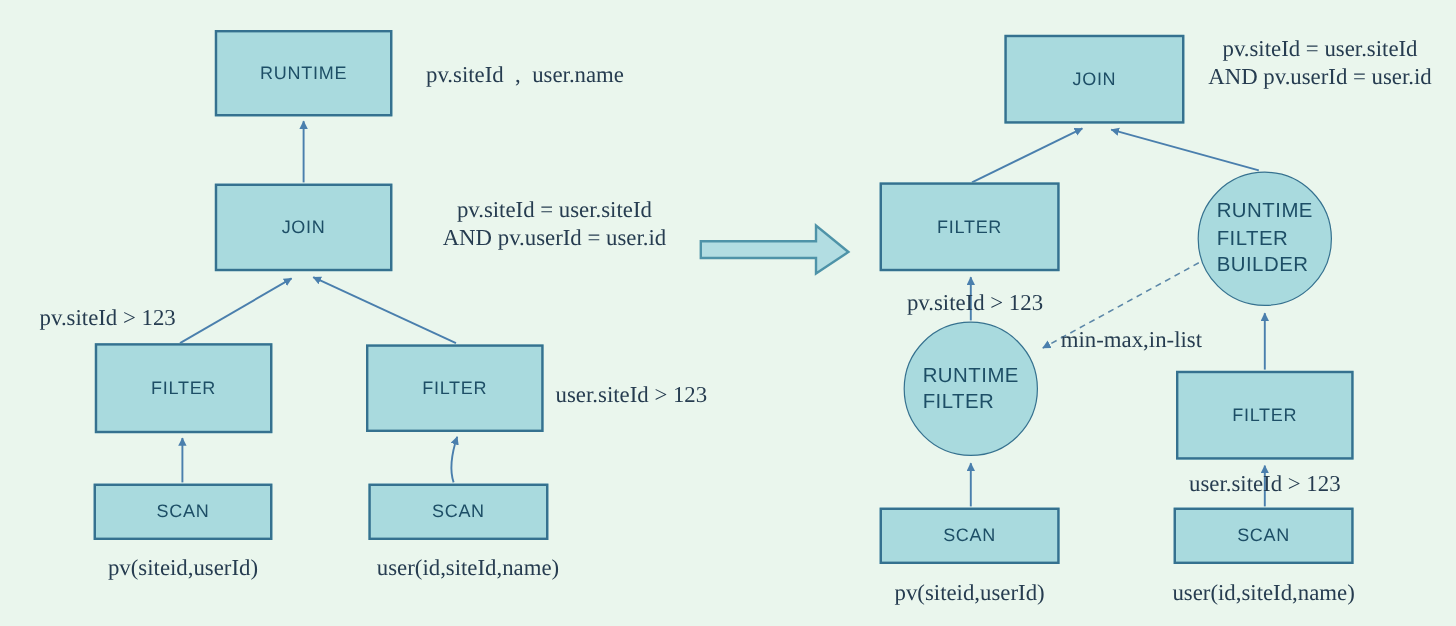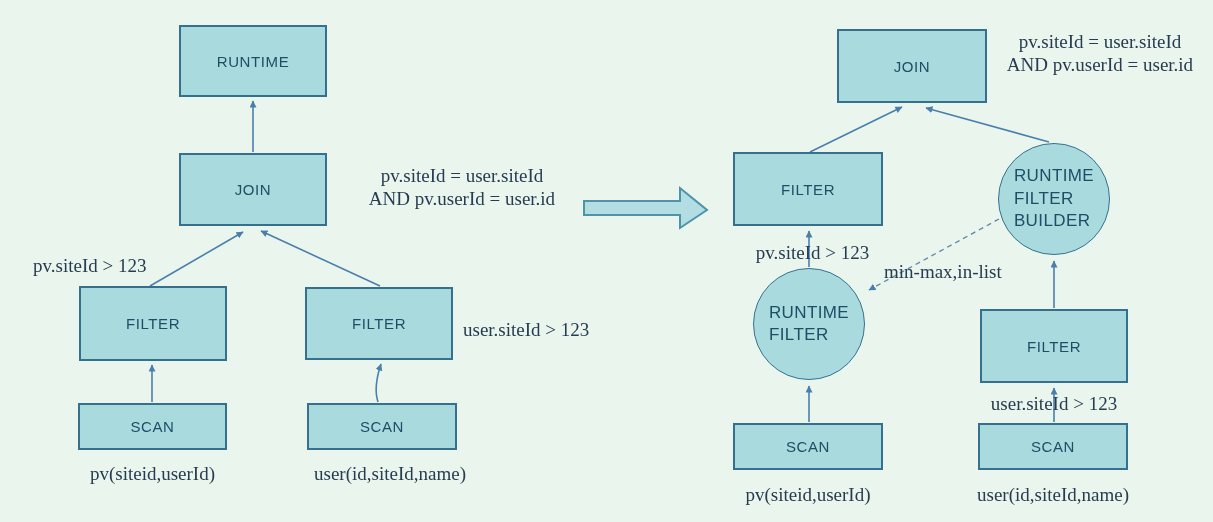--- a/index.html
+++ b/index.html
@@ -65,20 +65,21 @@
   <div class="node" style="left:179px; top:153px; width:148px; height:73px;">JOIN</div>
 
   <div class="node" style="left:79px; top:286px; width:148px; height:75px;">FILTER</div>
 
   <div class="node" style="left:305px; top:287px; width:148px; height:73px;">FILTER</div>
 
   <div class="node" style="left:78px; top:403px; width:149px; height:47px;">SCAN</div>
 
   <div class="node" style="left:307px; top:403px; width:150px; height:47px;">SCAN</div>
 
+  <div class="lbl pre" style="left:355px; top:51px;">pv.siteId  ,  user.name</div>
 
   <div class="lbl center" style="left:352px; top:164px; width:220px;">pv.siteId = user.siteId
 AND pv.userId = user.id</div>
 
   <div class="lbl" style="left:33px; top:254px;">pv.siteId &gt; 123</div>
 
   <div class="lbl" style="left:463px; top:318px;">user.siteId &gt; 123</div>
 
   <div class="lbl center" style="left:78px; top:462px; width:149px;">pv(siteid,userId)</div>
 
@@ -99,21 +100,21 @@
 
   <div class="node" style="left:733px; top:423px; width:150px; height:47px;">SCAN</div>
 
   <div class="node" style="left:978px; top:423px; width:150px; height:47px;">SCAN</div>
 
   <div class="lbl center" style="left:989px; top:30px; width:222px;">pv.siteId = user.siteId
 AND pv.userId = user.id</div>
 
   <div class="lbl center" style="left:740px; top:241px; width:145px;">pv.siteId &gt; 123</div>
 
-  <div class="lbl" style="left:884px; top:260px;">min-max,in-list</div>
+  <div class="lbl" style="left:884px; top:272px;">min-max,in-list</div>
 
   <div class="lbl center" style="left:979px; top:392px; width:150px;">user.siteId &gt; 123</div>
 
   <div class="lbl center" style="left:733px; top:483px; width:150px;">pv(siteid,userId)</div>
 
   <div class="lbl center" style="left:953px; top:483px; width:200px;">user(id,siteId,name)</div>
 
 
 </div>
 

